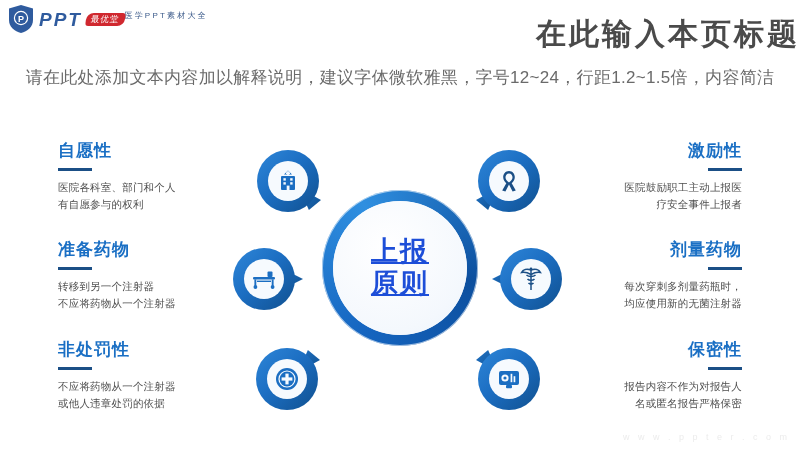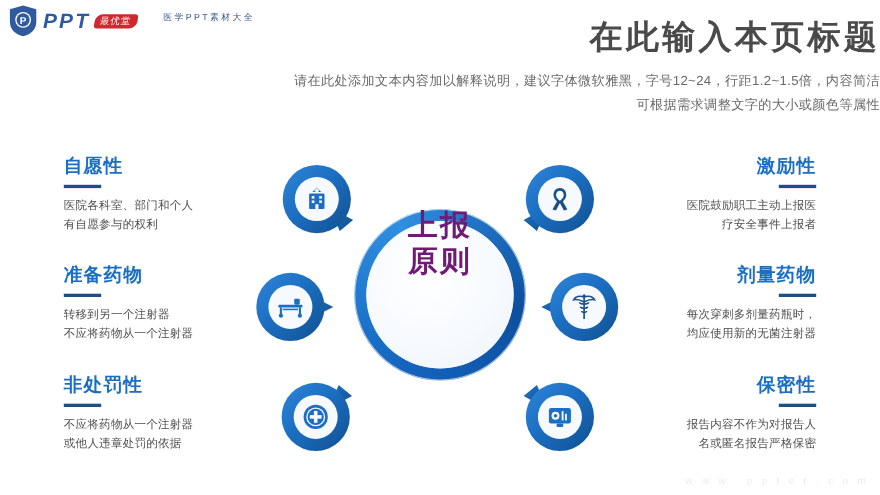--- a/index.html
+++ b/index.html
@@ -10,30 +10,30 @@
   }
   
   #logo{position:absolute;left:8px;top:4px;display:flex;align-items:center;gap:5px;}
   #shield{width:26px;height:30px;position:relative;flex:none;}
   #shield svg{display:block;}
   #logo-text{display:flex;flex-direction:row;justify-content:center;}
   #logo-row1{display:flex;align-items:center;gap:4px;}
   #logo-ppt{font-size:19px;font-weight:bold;font-style:italic;color:#2f5b9e;letter-spacing:2px;line-height:1;}
   #logo-badge{background:#d0282f;color:#fff;font-size:8.5px;padding:2px 5px 2px 5px;border-radius:7px 3px 7px 3px;
     letter-spacing:1px;line-height:1;white-space:nowrap;transform:skewX(-8deg);}
-  #logo-sub{font-size:8px;color:#3b5a8a;letter-spacing:2.2px;margin-top:2px;line-height:1;white-space:nowrap;padding-left:24px;}
+  #logo-sub{font-size:8px;color:#3b5a8a;letter-spacing:2.2px;margin-top:2px;line-height:1;white-space:nowrap;}
 
   
   #page-title{
     position:absolute;left:0;right:0;top:14px;text-align:right;
     font-size:30px;font-weight:bold;color:#4a4a4a;letter-spacing:3px;
   }
   #subtitle{
-    position:absolute;left:0;right:0;top:62px;text-align:right;
-    font-size:12px;color:#6a6a6a;line-height:1.85;letter-spacing:.3px;
+    position:absolute;left:0;right:0;top:62px;text-align:center;
+    font-size:17px;color:#6a6a6a;line-height:1.85;letter-spacing:.3px;
   }
 
   
   .block{position:absolute;width:176px;}
   .block.left{left:58px;text-align:left;}
   .block.right{right:58px;text-align:right;}
   .b-title{font-size:17px;font-weight:bold;color:#1a6fc4;letter-spacing:1px;line-height:1.1;}
   .b-rule{width:34px;height:3px;background:#1b4f86;margin:7px 0 8px 0;}
   .block.right .b-rule{margin-left:auto;}
   .b-desc{font-size:10.5px;color:#4e4e4e;line-height:1.65;letter-spacing:.2px;}
@@ -46,22 +46,22 @@
       radial-gradient(circle at 50% 50%, #ffffff 0 60%, rgba(0,0,0,0) 61%),
       conic-gradient(from 210deg,#1565c0 0deg,#2f8fe0 120deg,#0d4f9e 250deg,#1565c0 360deg);
     box-shadow:0 0 0 1px rgba(255,255,255,.6) inset;
   }
   #center-hole{
     position:absolute;left:11px;top:11px;right:11px;bottom:11px;border-radius:50%;
     background:radial-gradient(circle at 40% 35%,#ffffff 0%,#f4f8fd 70%,#eaf2fb 100%);
   }
   #center-text{
     position:absolute;inset:0;display:flex;flex-direction:column;
-    align-items:center;
-    font-size:27px;font-weight:bold;color:#701a75;line-height:1.18;letter-spacing:2px;
+    align-items:center;justify-content:center;
+    font-size:27px;font-weight:bold;color:#1d4ed8;line-height:1.18;letter-spacing:2px;text-decoration:underline;
   }
 
   
   .bubble{position:absolute;width:62px;height:62px;}
   .bubble .disc{
     position:absolute;inset:0;border-radius:50%;
     background:linear-gradient(135deg,#2e86d8 0%,#1c6ec2 45%,#10508f 100%);
   }
   .bubble .tail{
     position:absolute;width:22px;height:22px;
@@ -111,21 +111,20 @@
       <span id="logo-ppt">PPT</span>
       <span id="logo-badge">最优堂</span>
     </div>
     <div id="logo-sub">医学PPT素材大全</div>
   </div>
 </div>
 
 <div id="page-title">在此输入本页标题</div>
 <div id="subtitle">
   <div>请在此处添加文本内容加以解释说明，建议字体微软雅黑，字号12~24，行距1.2~1.5倍，内容简洁</div>
-  <div>可根据需求调整文字的大小或颜色等属性</div>
 </div>
 
 <div class="block left" style="top:142px">
   <div class="b-title">自愿性</div>
   <div class="b-rule"></div>
   <div class="b-desc">
     <div>医院各科室、部门和个人</div>
     <div>有自愿参与的权利</div>
   </div>
 </div>

